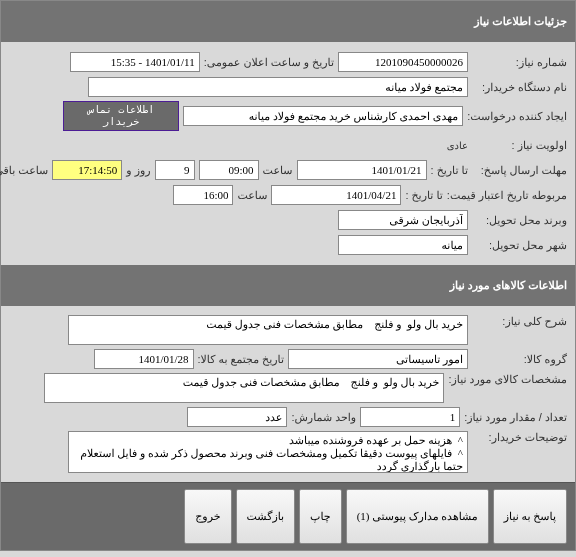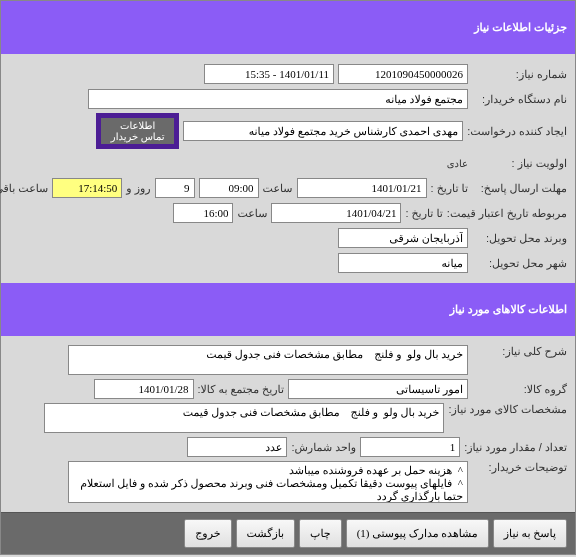--- a/index.html
+++ b/index.html
@@ -1,49 +1,50 @@
 <!DOCTYPE html>
 <html dir="rtl" lang="fa"><head>
 <meta charset="utf-8">
 <style>
 * { box-sizing: border-box; margin: 0; padding: 0; }
 body { font-family: Tahoma, Arial, sans-serif; font-size: 11px; background: #d9d9d9; direction: rtl; }
 .container { width: 576px; background: #d9d9d9; border: 1px solid #888; }
-.section-header { background: #8b5cf6; color: #fff; padding: 20px 8px; font-size: 11px; font-weight: bold; }
+.section-header { background: #737373; color: #fff; padding: 14px 8px; font-size: 11px; font-weight: bold; }
 .form-area { padding: 6px 8px; }
 .row { display: flex; align-items: center; margin: 3px 0; min-height: 22px; gap: 4px; }
 .label { font-size: 11px; color: #333; white-space: nowrap; min-width: 95px; }
 .label-inline { font-size: 11px; color: #333; white-space: nowrap; }
 .input { background: #fff; border: 1px solid #888; padding: 2px 4px; font-size: 11px; font-family: Tahoma; height: 20px; }
 .textarea { background: #fff; border: 1px solid #888; padding: 2px 4px; font-size: 11px; font-family: Tahoma; resize: none; }
 .w-130 { width: 130px; }
 .w-100 { width: 100px; }
 .w-70 { width: 70px; }
 .w-60 { width: 60px; }
 .w-40 { width: 40px; }
 .w-380 { width: 380px; }
 .w-400 { width: 400px; }
 .btn-bar { display: flex; gap: 4px; padding: 6px 8px; background: #6a6a6a; border-top: 1px solid #555; }
-.btn { background: linear-gradient(#f8f8f8,#e0e0e0); border: 1px solid #888; padding: 7px 10px; font-size: 11px; font-family: Tahoma; cursor: pointer; border-radius: 2px; }
-.btn-side { background: #6a6a6a; color:#fff; border: 5px solid #4c1d95; padding: 2px 6px; font-size: 10px; font-family: Liberation Serif, serif; cursor: pointer; width: 83px; }
+.btn { background: linear-gradient(#f8f8f8,#e0e0e0); border: 1px solid #888; padding: 20px 10px; font-size: 11px; font-family: Tahoma; cursor: pointer; border-radius: 2px; }
+.btn-side { background: #6a6a6a; color:#fff; border: 1px solid #4c1d95; padding: 2px 6px; font-size: 10px; font-family: Liberation Mono, monospace; cursor: pointer; width: 116px; }
 .highlight { background: #ffff80; }
 .textlabel { font-size: 10px; color:#333; }
 </style>
 </head>
 <body>
 
 <div class="container">
 
   <div class="section-header">جزئیات اطلاعات نیاز</div>
 
   <div class="form-area">
 
     <div class="row">
       <span class="label">شماره نیاز:</span>
       <input class="input w-130" readonly="" value="1201090450000026" style="">
+      <span class="label-inline">تاریخ و ساعت اعلان عمومی:</span>
       <input class="input w-130" readonly="" value="1401/01/11 - 15:35" style="">
     </div>
 
     <div class="row">
       <span class="label">نام دستگاه خریدار:</span>
       <input class="input w-380" readonly="" value="مجتمع فولاد میانه" style="">
     </div>
 
     <div class="row">
       <span class="label">ایجاد کننده درخواست:</span>

